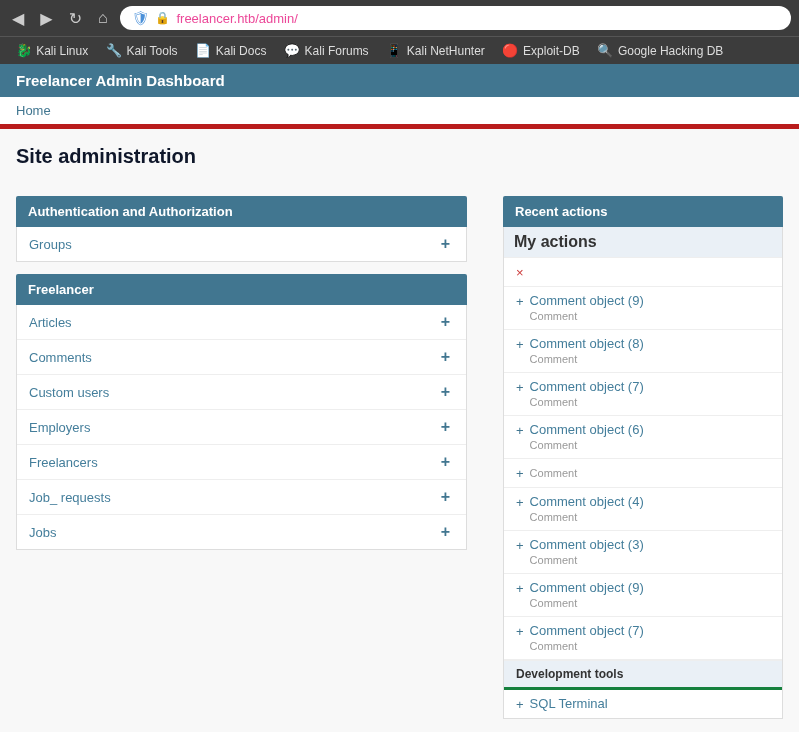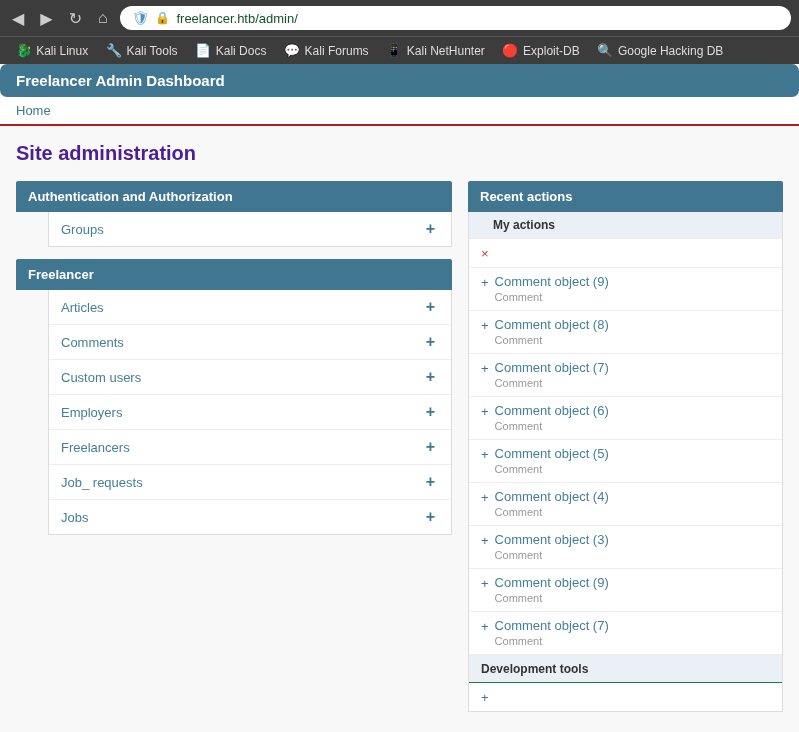--- a/index.html
+++ b/index.html
@@ -26,21 +26,21 @@
       background: #fff;
       border-radius: 12px;
       padding: 4px 12px;
       display: flex;
       align-items: center;
       gap: 6px;
       font-size: 13px;
     }
     .address-bar .shield { color: #4a90d9; font-size: 14px; }
     .address-bar .lock { color: #4a90d9; font-size: 12px; }
-    .address-bar .url { color: #14532d; }
+    .address-bar .url { color: #ec4899; }
 
     
     .bookmarks-bar {
       background: #3c3c3c;
       padding: 3px 8px;
       display: flex;
       align-items: center;
       gap: 2px;
       border-top: 1px solid #555;
       overflow: hidden;
@@ -58,42 +58,41 @@
     }
     .bm-icon { font-size: 13px; }
 
     
     .app-header {
       background: #417690;
       color: #fff;
       padding: 8px 16px;
       font-size: 15px;
       font-weight: bold;
-      border-radius: 7px;
     }
     .breadcrumb {
       background: #fff;
       padding: 6px 16px;
-      border-bottom: 2px solid #b91c1c;
+      border-bottom: 5px solid #b91c1c;
       font-size: 13px;
       color: #417690;
     }
     .breadcrumb a { color: #417690; text-decoration: none; }
 
     
     .page-content {
       padding: 16px;
       background: #f8f8f8;
       min-height: 600px;
     }
     .page-title {
       font-size: 20px;
       font-weight: bold;
-      color: #4c1d95;
-      margin-bottom: 16px;
+      color: #0f172a;
+      margin-bottom: 28px;
     }
 
     .main-layout {
       display: flex;
       gap: 16px;
       align-items: flex-start;
     }
 
     
     .left-panel {
@@ -107,21 +106,20 @@
       padding: 8px 12px;
       font-size: 13px;
       font-weight: bold;
       border-radius: 2px 2px 0 0;
     }
 
     .section-body {
       border: 1px solid #ddd;
       border-top: none;
       background: #fff;
-      margin-left: 32px;
     }
 
     .nav-item {
       display: flex;
       align-items: center;
       justify-content: space-between;
       padding: 8px 12px;
       border-bottom: 1px solid #eee;
       cursor: pointer;
       color: #447e9b;
@@ -133,43 +131,44 @@
     .plus-btn {
       color: #417690;
       font-size: 16px;
       font-weight: bold;
       padding: 0 4px;
       cursor: pointer;
     }
 
     
     .right-panel {
-      width: 315px;
+      width: 280px;
       flex-shrink: 0;
+      margin-left: 20px;
     }
 
     .recent-header {
       background: #417690;
       color: #fff;
       padding: 8px 12px;
       font-size: 13px;
       font-weight: bold;
       border-radius: 2px 2px 0 0;
     }
 
     .recent-body {
       border: 1px solid #ddd;
       border-top: none;
       background: #fff;
     }
 
     .recent-section-label {
       background: #eaf0f6;
-      padding: 6px 24px;
-      font-size: 12px;
+      padding: 6px 10px;
+      font-size: 16px;
       font-weight: bold;
       color: #333;
       border-bottom: 1px solid #eee;
     }
 
     .recent-item {
       display: flex;
       align-items: flex-start;
       padding: 6px 12px;
       border-bottom: 1px solid #eee;
@@ -198,21 +197,21 @@
       font-size: 11px;
     }
 
     .dev-tools-label {
       background: #eaf0f6;
       padding: 6px 12px;
       font-size: 12px;
       font-weight: bold;
       color: #333;
       border-top: 1px solid #eee;
-      border-bottom: 1px solid #15803d;
+      border-bottom: 3px solid #15803d;
     }
   </style>
 </head>
 <body>
 
 <div class="browser-chrome">
   <button class="nav-btn">◀</button>
   <button class="nav-btn">▶</button>
   <button class="nav-btn">↻</button>
   <button class="nav-btn">⌂</button>
@@ -353,21 +352,20 @@
           <span class="item-icon">+</span>
           <div class="recent-item-content">
             <a class="recent-item-title" href="#">Comment object (6)</a>
             <span class="recent-item-sub">Comment</span>
           </div>
         </div>
 
         <div class="recent-item">
           <span class="item-icon">+</span>
           <div class="recent-item-content">
-            <a class="recent-item-title" href="#">Comment object (5)</a>
             <span class="recent-item-sub">Comment</span>
           </div>
         </div>
 
         <div class="recent-item">
           <span class="item-icon">+</span>
           <div class="recent-item-content">
             <a class="recent-item-title" href="#">Comment object (4)</a>
             <span class="recent-item-sub">Comment</span>
           </div>
@@ -394,19 +392,22 @@
           <div class="recent-item-content">
             <a class="recent-item-title" href="#">Comment object (7)</a>
             <span class="recent-item-sub">Comment</span>
           </div>
         </div>
 
         <div class="dev-tools-label">Development tools</div>
 
         <div class="recent-item">
           <span class="item-icon">+</span>
+          <div class="recent-item-content">
+            <a class="recent-item-title" href="#">SQL Terminal</a>
+          </div>
         </div>
 
       </div>
     </div>
 
   </div>
 </div>
 
 </body></html>

